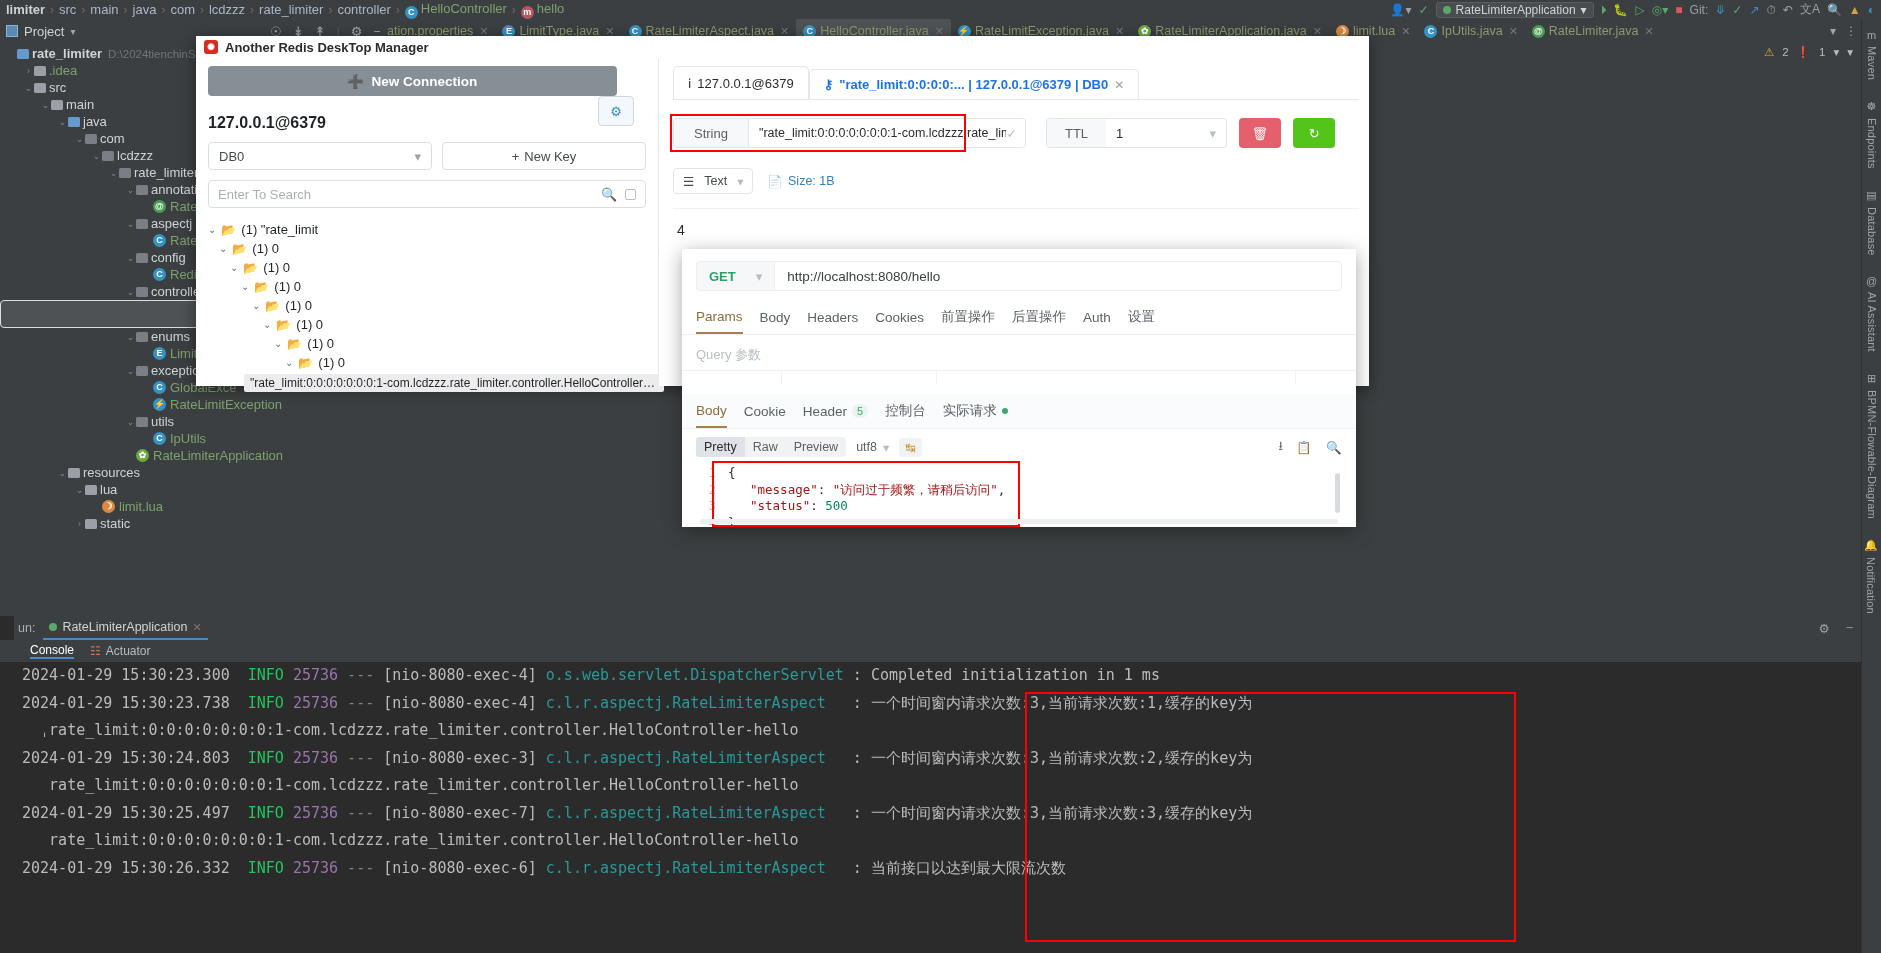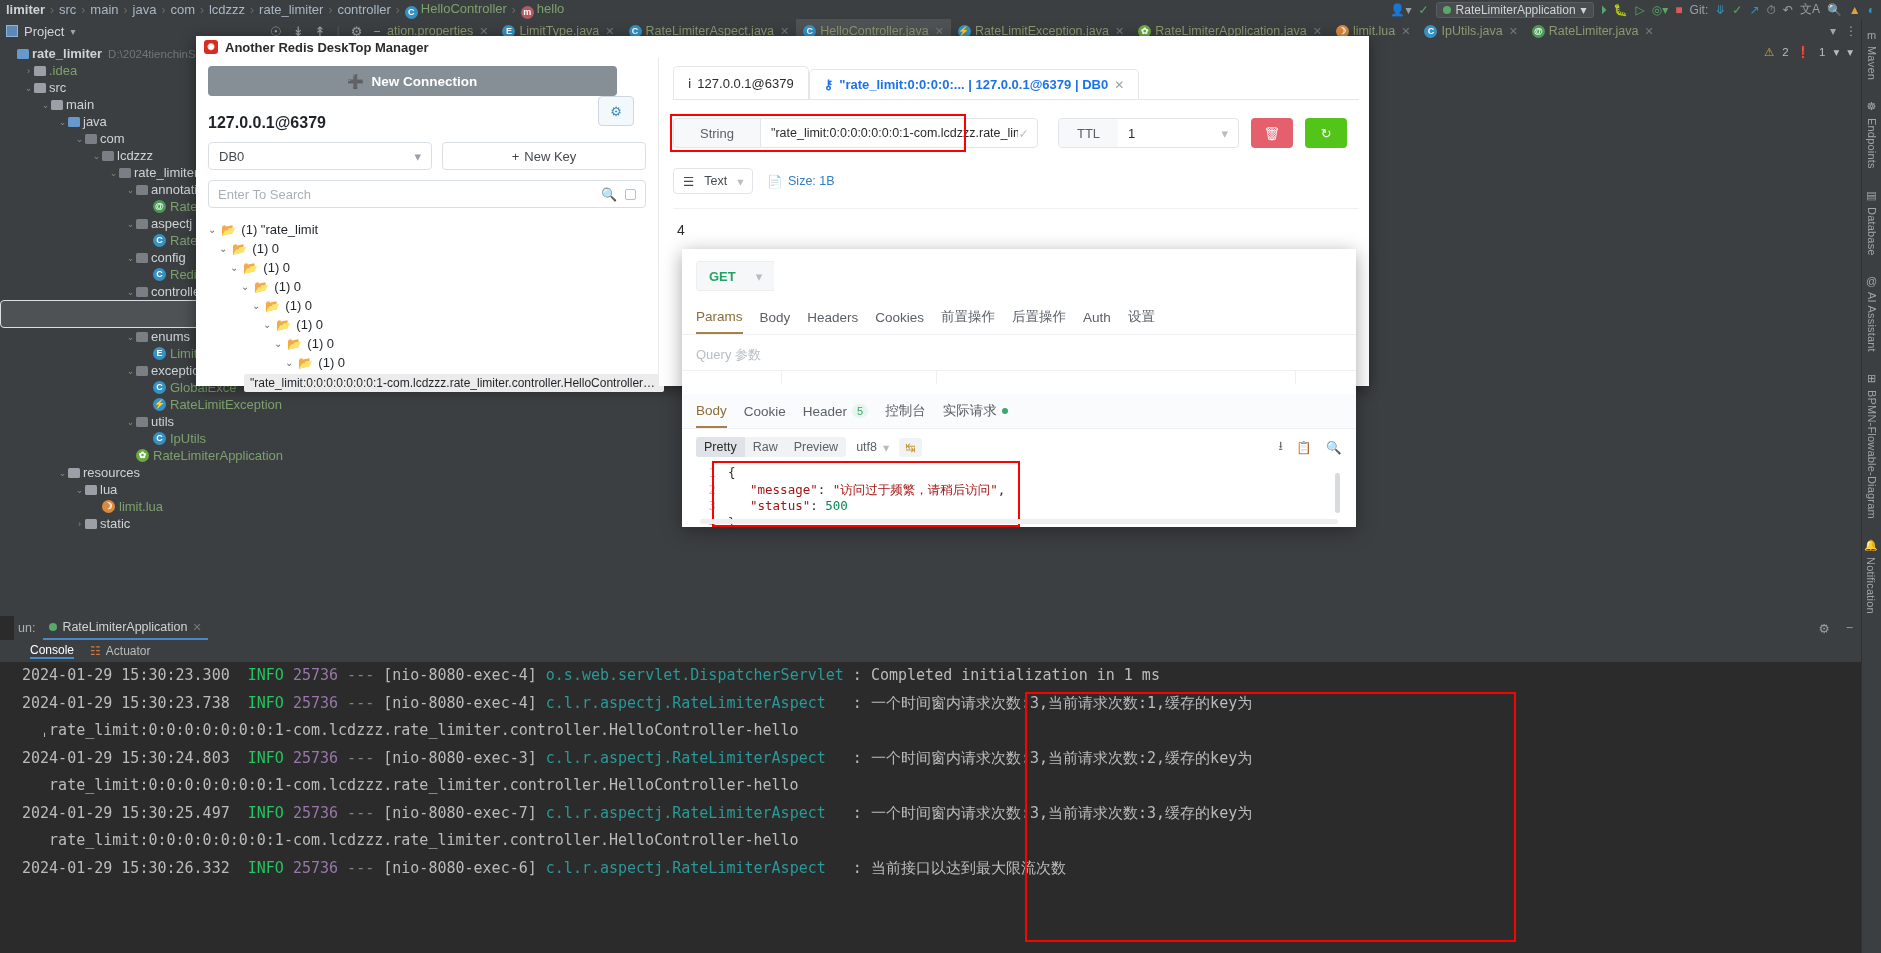--- a/index.html
+++ b/index.html
@@ -191,21 +191,21 @@
   .ktabs { display:flex; align-items:flex-end; gap:0; font-size:13px; }
   .ktab {
     border:1px solid #e3e7ea; border-bottom:none; border-radius:5px 5px 0 0;
     padding:7px 14px; display:flex; align-items:center; gap:6px; color:#2b2b2b; background:#fff;
   }
   .ktab.active { color:#1a73e8; font-weight:600;}
   .ktabs-line { border-bottom:1px solid #e3e7ea; height:1px; }
   .keyrow { display:flex; align-items:center; gap:0; margin-top:18px; }
   .pill-left {
     height:30px; border:1px solid #e1e5e9; border-right:none; border-radius:4px 0 0 4px;
-    background:#f7f8f9; display:flex; align-items:center; padding:0 26px; font-size:13px; color:#5b6168;
+    background:#f7f8f9; display:flex; align-items:center; padding:0 20px; font-size:13px; color:#5b6168;
   }
   .keyinput {
     height:30px; border:1px solid #e1e5e9; border-radius:0 4px 4px 0; background:#fff;
     display:flex; align-items:center; justify-content:space-between;
     padding:0 8px 0 10px; font-size:12.5px; color:#2b2b2b; width:278px; overflow:hidden; white-space:nowrap;
   }
   .redbox-key {
     position:absolute; left:-3px; top:-4px; width:296px; height:38px;
     border:2px solid #ff0000; pointer-events:none;
   }
@@ -770,20 +770,23 @@
     </div>
   </div>
 </div>
 
 <div id="apic">
   <div class="urlrow">
     <div class="methodsel">
       <span>GET</span>
       <span style="color:#b5bcc2;font-weight:normal;">▾</span>
     </div>
+    <div class="urlinput">
+      <span>http://localhost:8080/hello</span>
+    </div>
   </div>
 
   <div class="reqtabs" id="reqtabs">
       <div class="reqtab active">Params</div>
       <div class="reqtab">Body</div>
       <div class="reqtab">Headers</div>
       <div class="reqtab">Cookies</div>
       <div class="reqtab">前置操作</div>
       <div class="reqtab">后置操作</div>
       <div class="reqtab">Auth</div>

